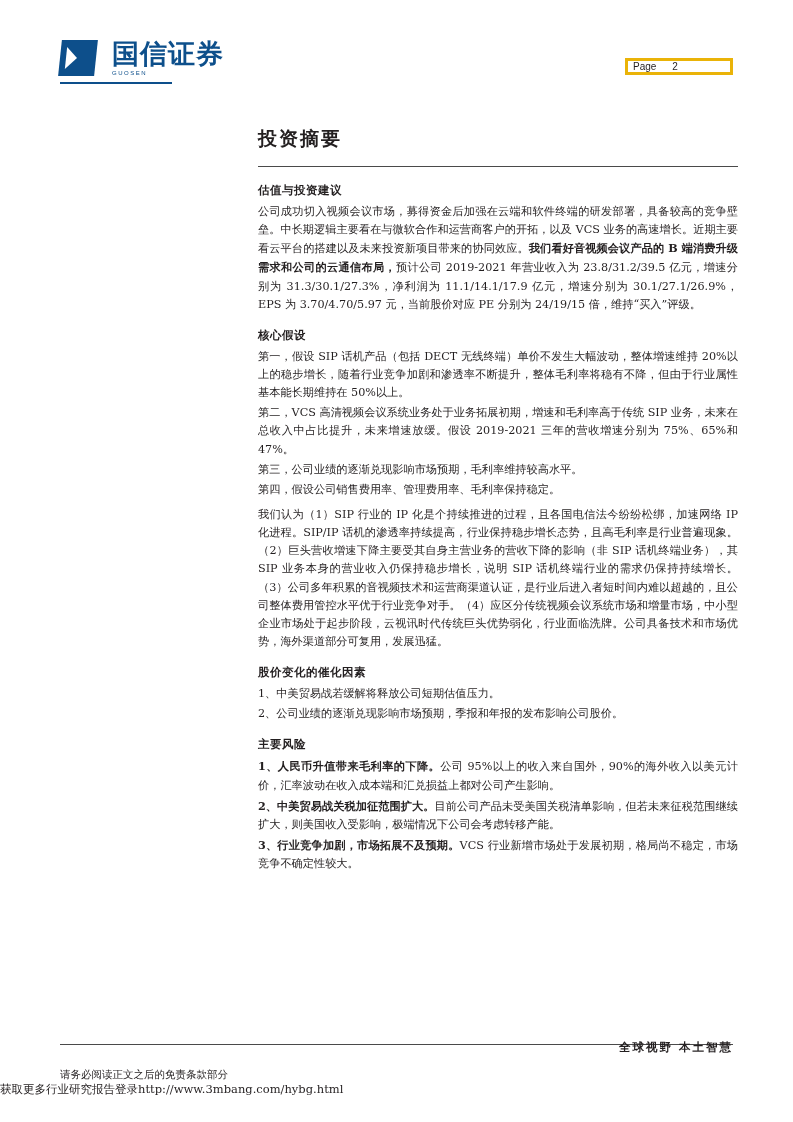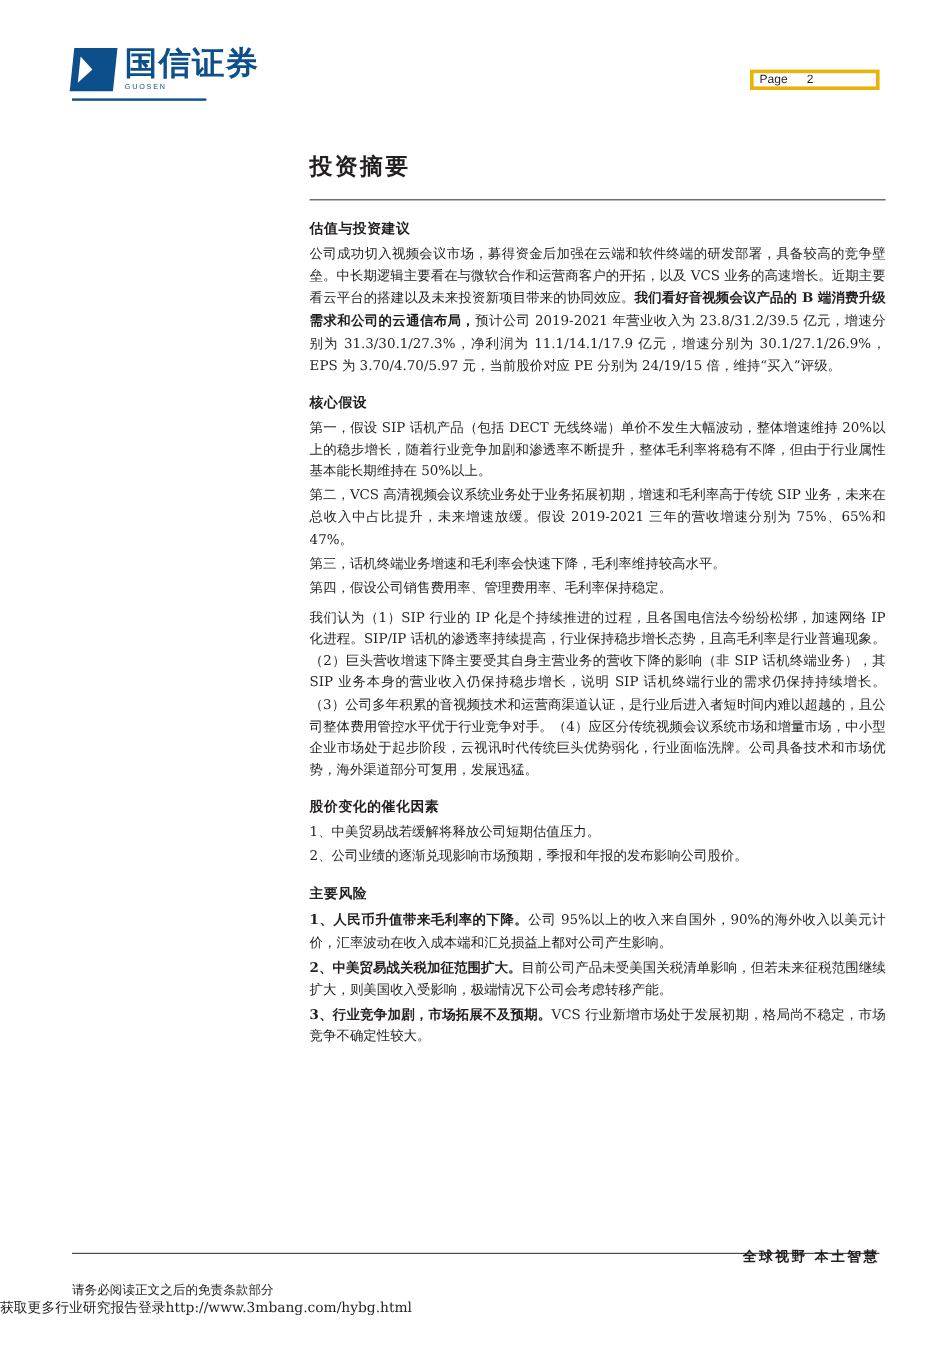--- a/index.html
+++ b/index.html
@@ -23,21 +23,21 @@
     left: 0;
     width: 793px;
     height: 56px;
   }
   .logo-wrap {
     position: absolute;
     left: 60px;
     top: 4px;
     display: flex;
     align-items: center;
-    gap: 8px;
+    gap: 16px;
   }
   .logo-mark {
     width: 36px;
     height: 36px;
     background: #0d4f8b;
     position: relative;
     transform: skewX(-6deg);
   }
   .logo-mark:before {
     content: "";
@@ -195,21 +195,21 @@
 
 <div class="content">
   <h2 class="doc-title">投资摘要</h2>
   <hr class="title-rule">
   <div id="sections">
       <h3 class="sec">估值与投资建议</h3>
       <p class="body spaced"><span>公司成功切入视频会议市场，募得资金后加强在云端和软件终端的研发部署，具备较高的竞争壁垒。中长期逻辑主要看在与微软合作和运营商客户的开拓，以及 VCS 业务的高速增长。近期主要看云平台的搭建以及未来投资新项目带来的协同效应。</span><b class="bd">我们看好音视频会议产品的 B 端消费升级需求和公司的云通信布局，</b><span>预计公司 2019-2021 年营业收入为 23.8/31.2/39.5 亿元，增速分别为 31.3/30.1/27.3%，净利润为 11.1/14.1/17.9 亿元，增速分别为 30.1/27.1/26.9%，EPS 为 3.70/4.70/5.97 元，当前股价对应 PE 分别为 24/19/15 倍，维持“买入”评级。</span></p>
       <h3 class="sec">核心假设</h3>
       <p class="body"><span>第一，假设 SIP 话机产品（包括 DECT 无线终端）单价不发生大幅波动，整体增速维持 20%以上的稳步增长，随着行业竞争加剧和渗透率不断提升，整体毛利率将稳有不降，但由于行业属性基本能长期维持在 50%以上。</span></p>
       <p class="body"><span>第二，VCS 高清视频会议系统业务处于业务拓展初期，增速和毛利率高于传统 SIP 业务，未来在总收入中占比提升，未来增速放缓。假设 2019-2021 三年的营收增速分别为 75%、65%和 47%。</span></p>
-      <p class="body"><span>第三，话机终端业务增速和毛利率会快速下降，毛利率维持较高水平。</span></p>
+      <p class="body"><span>第三，公司业绩的逐渐兑现影响市场预期，毛利率维持较高水平。</span></p>
       <p class="body spaced"><span>第四，假设公司销售费用率、管理费用率、毛利率保持稳定。</span></p>
       <p class="body spaced"><span>我们认为（1）SIP 行业的 IP 化是个持续推进的过程，且各国电信法今纷纷松绑，加速网络 IP 化进程。SIP/IP 话机的渗透率持续提高，行业保持稳步增长态势，且高毛利率是行业普遍现象。（2）巨头营收增速下降主要受其自身主营业务的营收下降的影响（非 SIP 话机终端业务），其 SIP 业务本身的营业收入仍保持稳步增长，说明 SIP 话机终端行业的需求仍保持持续增长。（3）公司多年积累的音视频技术和运营商渠道认证，是行业后进入者短时间内难以超越的，且公司整体费用管控水平优于行业竞争对手。（4）应区分传统视频会议系统市场和增量市场，中小型企业市场处于起步阶段，云视讯时代传统巨头优势弱化，行业面临洗牌。公司具备技术和市场优势，海外渠道部分可复用，发展迅猛。</span></p>
       <h3 class="sec">股价变化的催化因素</h3>
       <p class="body"><span>1、中美贸易战若缓解将释放公司短期估值压力。</span></p>
       <p class="body spaced"><span>2、公司业绩的逐渐兑现影响市场预期，季报和年报的发布影响公司股价。</span></p>
       <h3 class="sec">主要风险</h3>
       <p class="body"><b class="bd">1、人民币升值带来毛利率的下降。</b><span>公司 95%以上的收入来自国外，90%的海外收入以美元计价，汇率波动在收入成本端和汇兑损益上都对公司产生影响。</span></p>
       <p class="body"><b class="bd">2、中美贸易战关税加征范围扩大。</b><span>目前公司产品未受美国关税清单影响，但若未来征税范围继续扩大，则美国收入受影响，极端情况下公司会考虑转移产能。</span></p>
       <p class="body spaced"><b class="bd">3、行业竞争加剧，市场拓展不及预期。</b><span>VCS 行业新增市场处于发展初期，格局尚不稳定，市场竞争不确定性较大。</span></p>
     </div>

